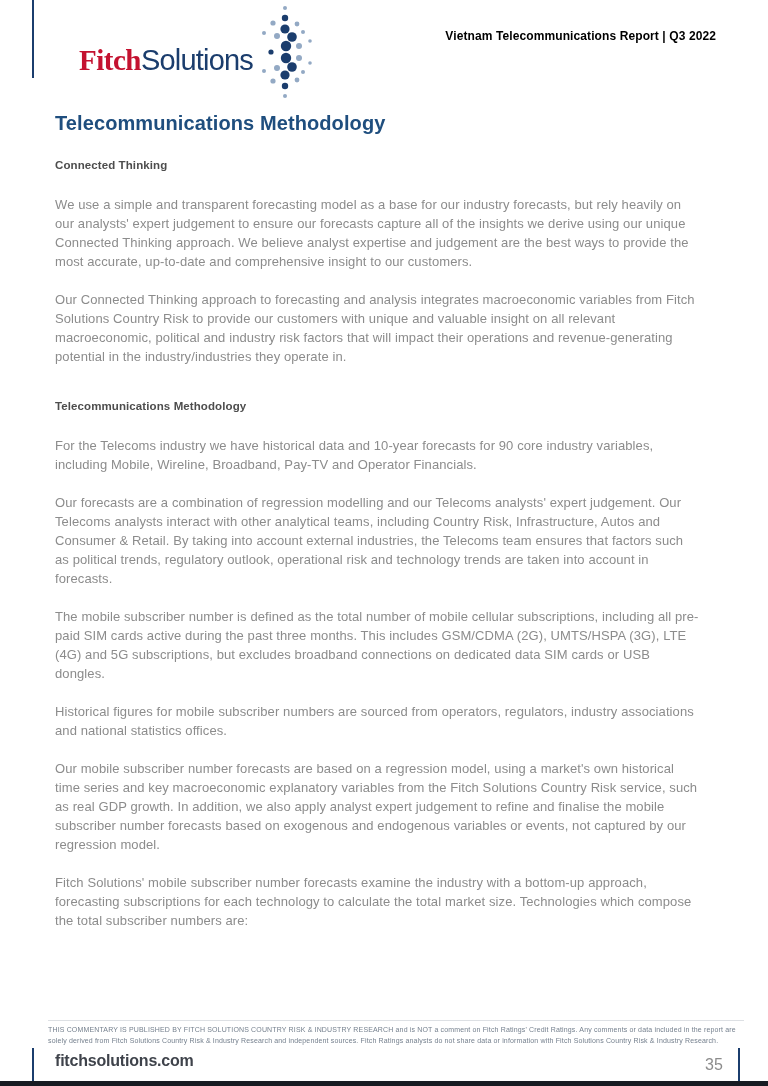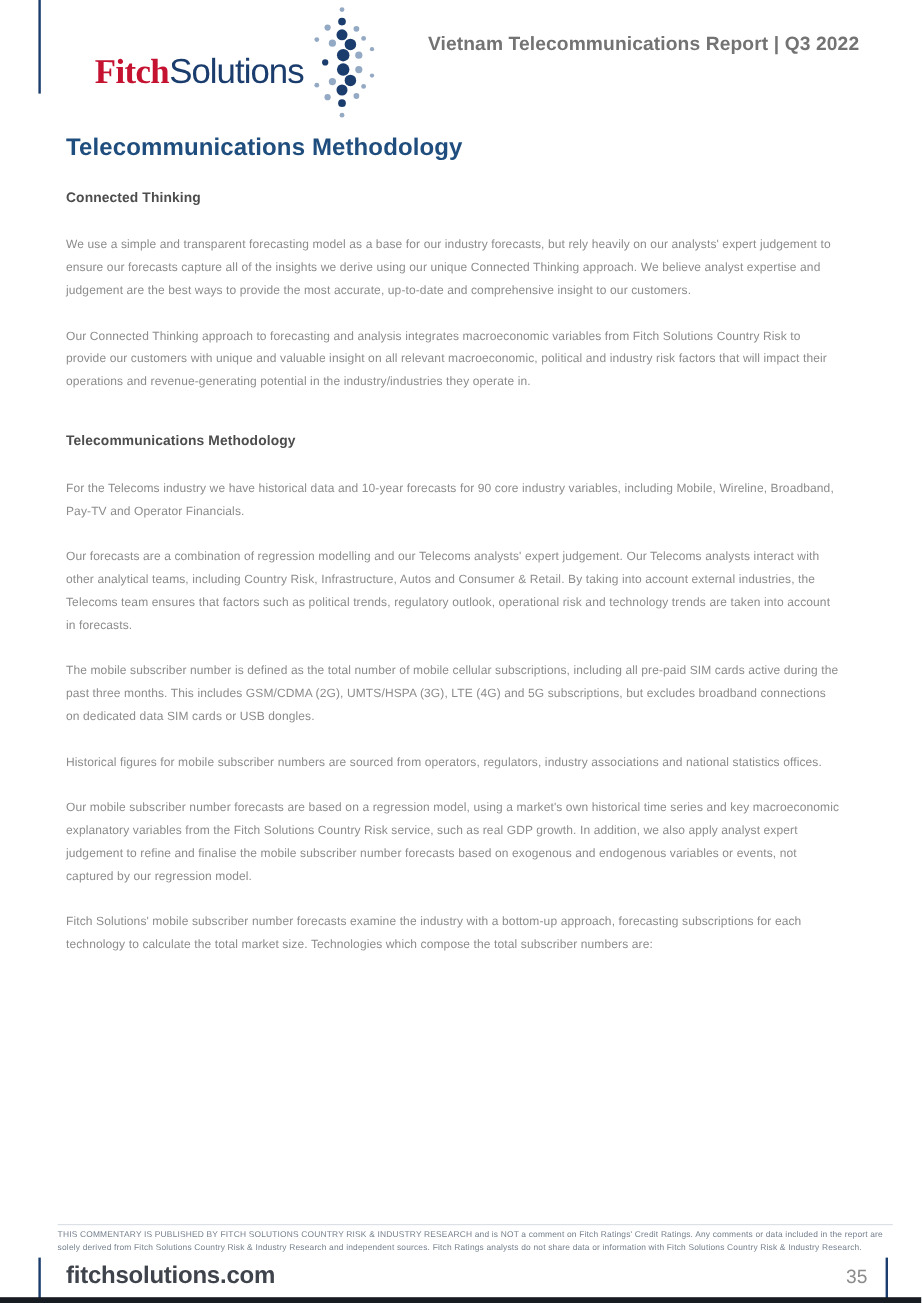--- a/index.html
+++ b/index.html
@@ -50,23 +50,23 @@
     margin-top: 22px;
   }
   .logo-star {
     position: absolute;
     left: 195px; top: 3px;
     width: 72px; height: 96px;
   }
   .report-title {
     position: absolute;
     right: 0; top: 29px;
-    font-size: 16px;
-    font-weight: 700;
-    color: #737373;
+    font-size: 12px;
+    font-weight: 700;
+    color: #000000;
     letter-spacing: 0.1px;
     white-space: nowrap;
   }
 
   
   .content {
     position: absolute;
     left: 55px; right: 68px; top: 112px;
   }
   .page-title {
@@ -78,21 +78,21 @@
   }
   .section-heading {
     font-size: 11.5px;
     font-weight: 700;
     color: #4D4D4D;
     margin: 34px 0 24px 0;
     letter-spacing: 0.1px;
   }
   .section-heading.first { margin-top: 0; }
   .para {
-    font-size: 10px;
+    font-size: 13px;
     line-height: 19px;
     color: #8C8C8C;
     margin: 19px 0;
     letter-spacing: 0.1px;
   }
 
   
   .footer {
     position: absolute;
     left: 0; right: 0; bottom: 0;
@@ -119,21 +119,21 @@
   }
   .footer-bar-right {
     position: absolute;
     left: 738px; top: 28px;
     width: 2px; height: 53px;
     background: #1B3D6D;
   }
   .site-url {
     position: absolute;
     left: 55px; top: 32px;
-    font-size: 20px;
+    font-size: 16px;
     font-weight: 700;
     color: #3F434B;
     letter-spacing: -0.2px;
   }
   .page-number {
     position: absolute;
     left: 705px; top: 36px;
     font-size: 16px;
     color: #8C8C8C;
   }

